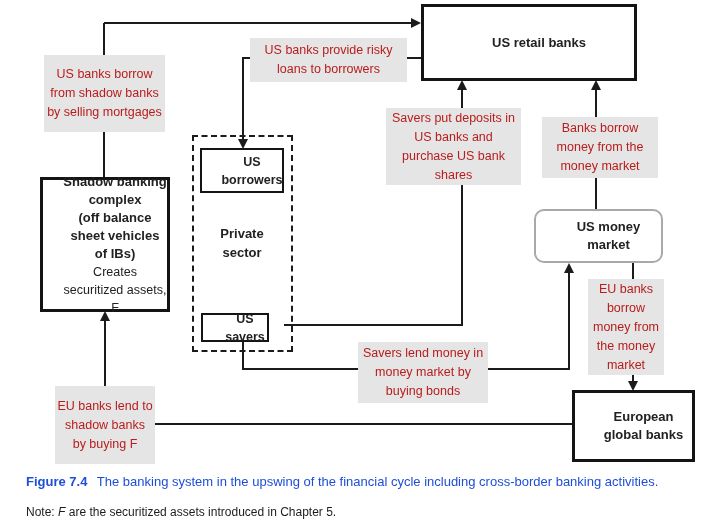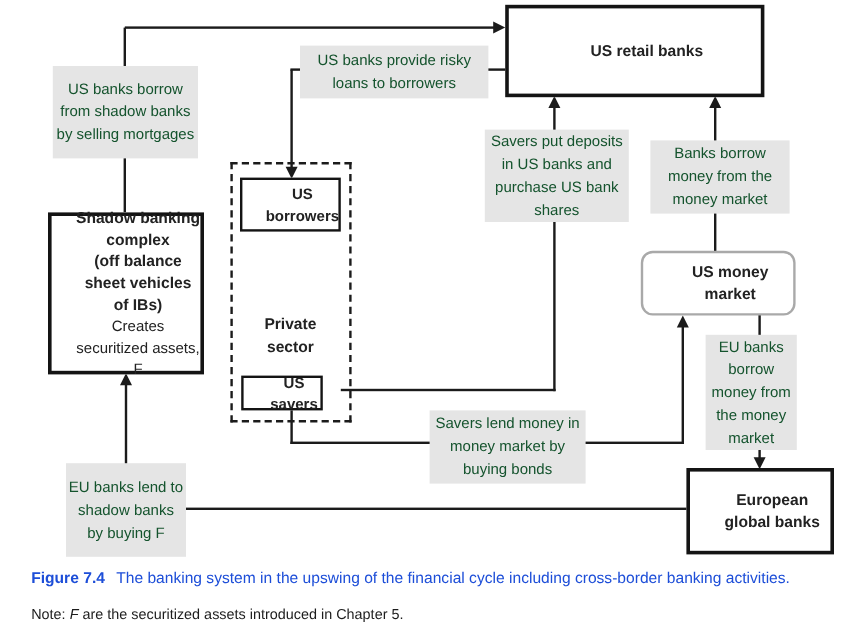--- a/index.html
+++ b/index.html
@@ -13,21 +13,21 @@
   .vline{width:2px;}
   
   .arr{position:absolute;width:0;height:0;z-index:1;}
   .arr-right{border-top:5px solid transparent;border-bottom:5px solid transparent;border-left:10px solid #1b1b1b;}
   .arr-up{border-left:5px solid transparent;border-right:5px solid transparent;border-bottom:10px solid #1b1b1b;}
   .arr-down{border-left:5px solid transparent;border-right:5px solid transparent;border-top:10px solid #1b1b1b;}
   
   .glabel{
     position:absolute;background:#e5e5e5;z-index:2;
     display:flex;align-items:center;justify-content:center;text-align:center;
-    font-size:12.5px;line-height:19px;color:#14532d;padding:1px 2px;box-sizing:border-box;
+    font-size:12.5px;line-height:19px;color:#b91c1c;padding:1px 2px;box-sizing:border-box;
   }
   
   .box{
     position:absolute;background:#ffffff;border:3px solid #141414;z-index:3;
     display:flex;flex-direction:column;align-items:center;justify-content:center;
     text-align:center;font-weight:bold;font-size:13px;line-height:18px;box-sizing:border-box;padding-left:20px;
   }
   .box-small{border-width:2.5px;font-size:12.5px;}
   .rounded{border:2px solid #a9a9a9;border-radius:10px;}
   .dashedbox{
@@ -74,42 +74,42 @@
   <div class="arr arr-up" style="left:100px;top:311px;"></div>
 
   <div class="glabel" style="left:44px;top:55px;width:121px;height:77px;">
     <span>US banks borrow from shadow banks by selling mortgages</span>
   </div>
 
   <div class="glabel" style="left:250px;top:38px;width:157px;height:44px;">
     <span>US banks provide risky loans to borrowers</span>
   </div>
 
-  <div class="glabel" style="left:404px;top:108px;width:120px;height:77px;text-align:center;">
+  <div class="glabel" style="left:386px;top:108px;width:135px;height:77px;text-align:center;">
     <span>Savers put deposits in US banks and purchase US bank shares</span>
   </div>
 
   <div class="glabel" style="left:542px;top:117px;width:116px;height:61px;">
     <span>Banks borrow money from the money market</span>
   </div>
 
   <div class="glabel" style="left:588px;top:279px;width:76px;height:96px;">
     <span>EU banks borrow money from the money market</span>
   </div>
 
   <div class="glabel" style="left:358px;top:342px;width:130px;height:61px;">
     <span>Savers lend money in money market by buying bonds</span>
   </div>
 
   <div class="glabel" style="left:55px;top:386px;width:100px;height:78px;">
     <span>EU banks lend to shadow banks by buying F</span>
   </div>
 
   <div class="dashedbox" style="left:192px;top:135px;width:101px;height:217px;"></div>
-  <div style="position:absolute;left:207px;top:224px;width:70px;z-index:3;text-align:center;font-weight:bold;font-size:13px;line-height:19px;color:#222;margin-top:36px;">
+  <div style="position:absolute;left:207px;top:224px;width:70px;z-index:3;text-align:center;font-weight:bold;font-size:13px;line-height:19px;color:#222;">
     <span>Private sector</span>
   </div>
 
   <div class="box" style="left:421px;top:4px;width:216px;height:77px;">
     <span>US retail banks</span>
   </div>
 
   <div class="box" style="left:40px;top:177px;width:130px;height:135px;line-height:18px;">
     <span class="inner-wrap">Shadow banking complex</span>
     <span class="inner-wrap">(off balance sheet vehicles of IBs)</span>

